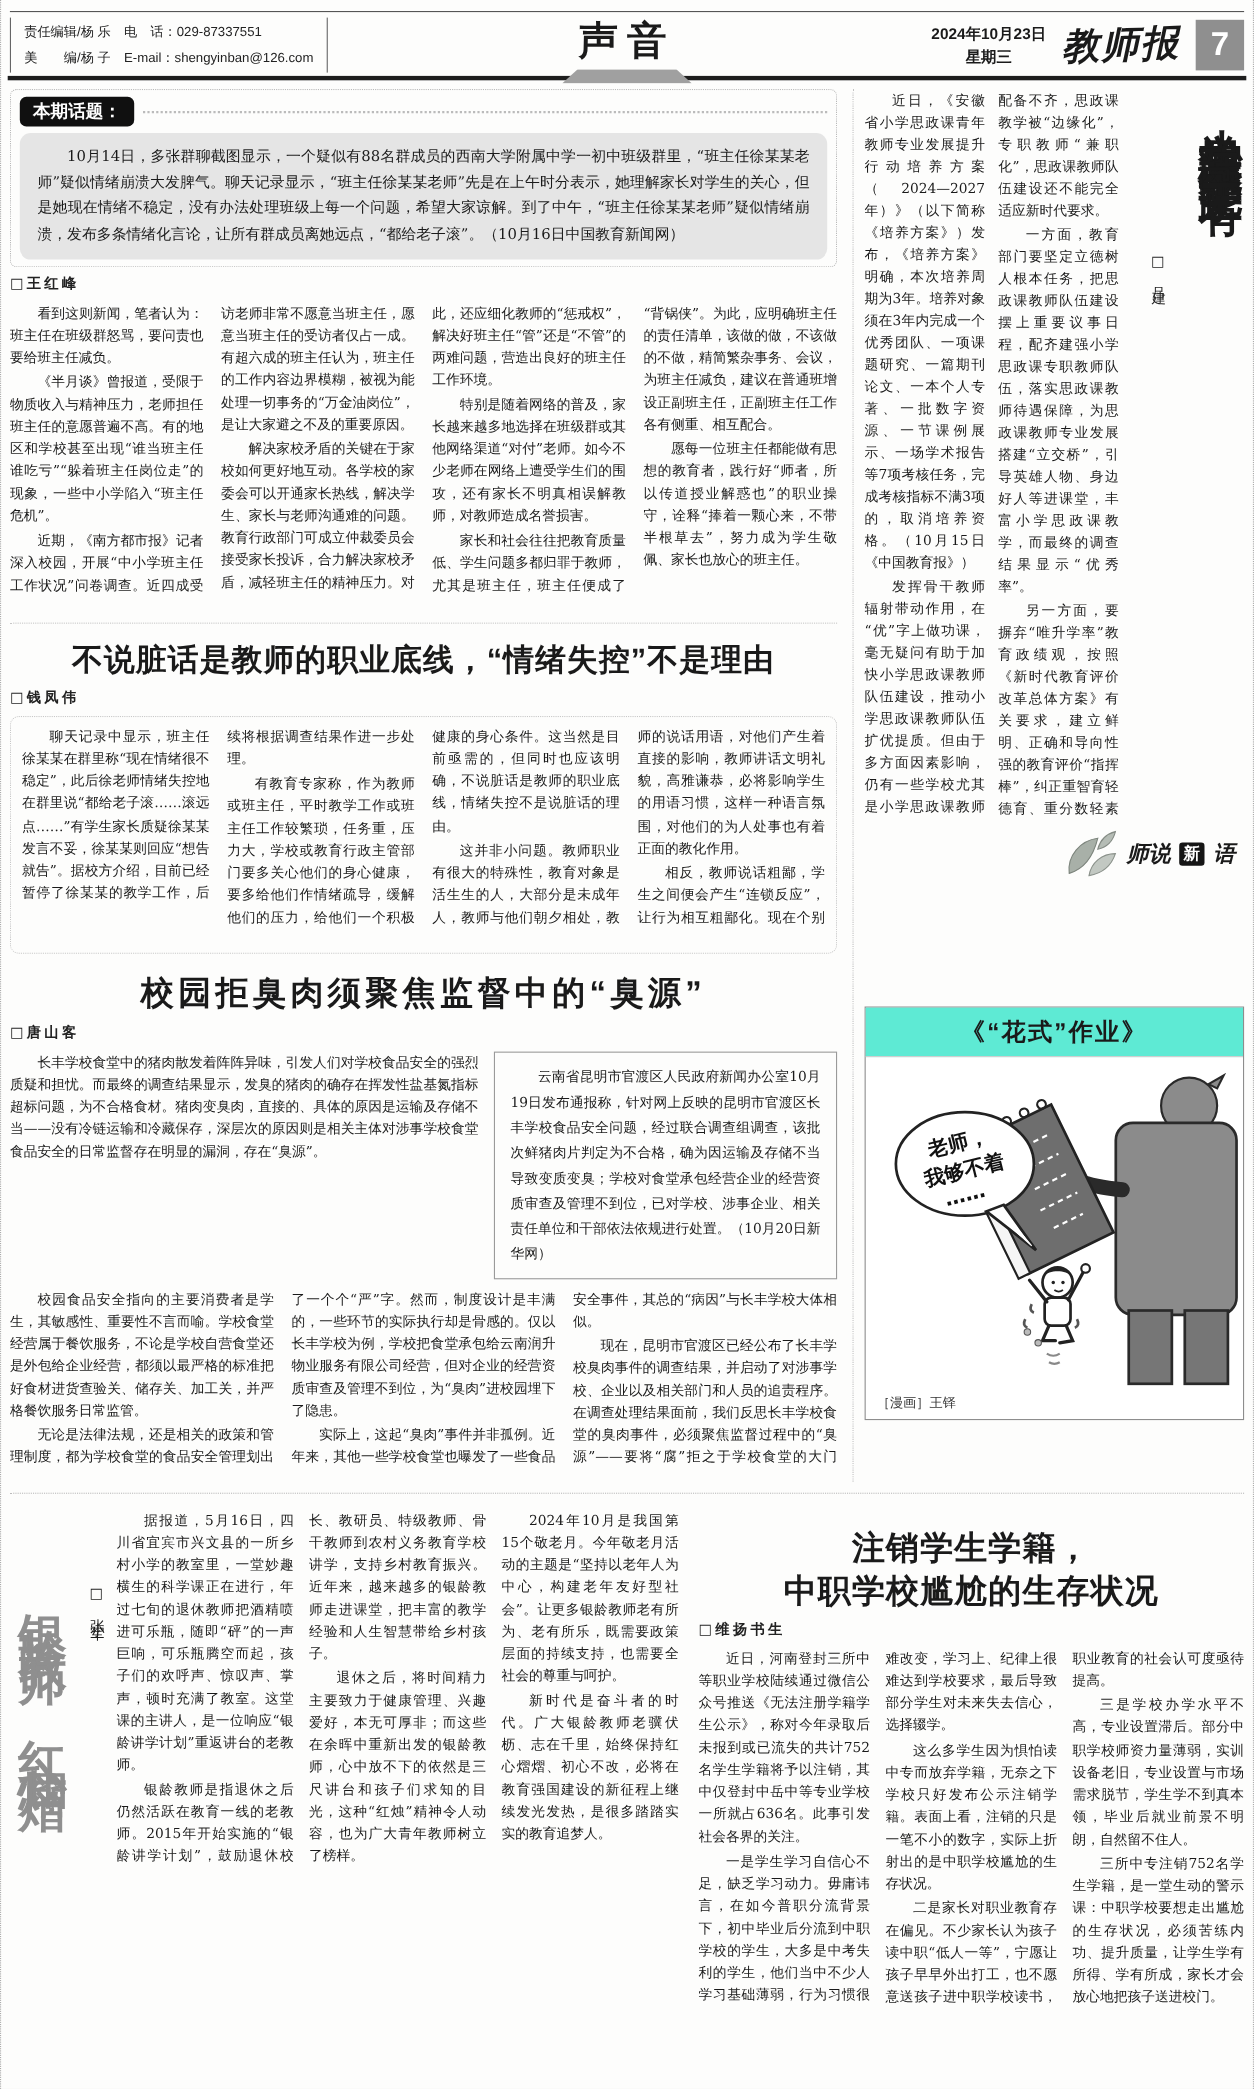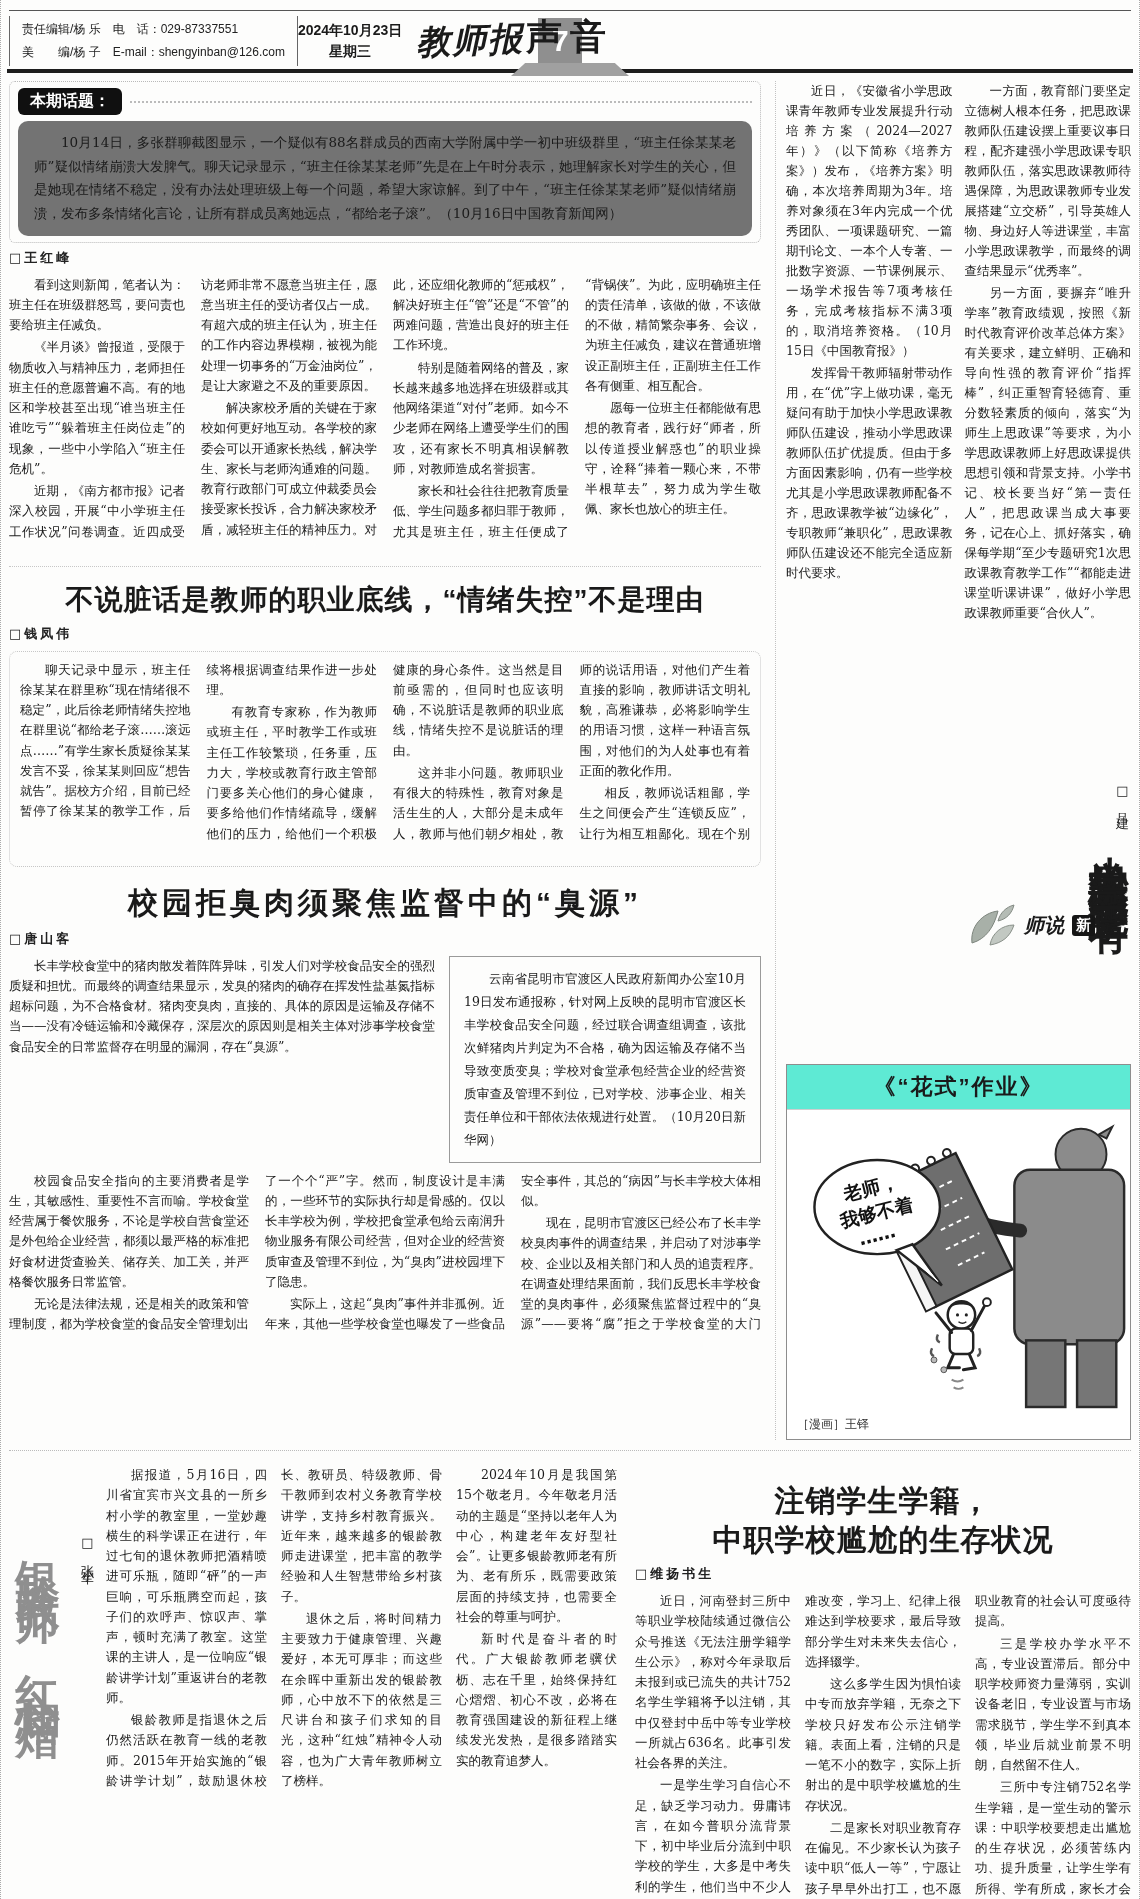--- a/index.html
+++ b/index.html
@@ -2,21 +2,21 @@
 <html lang="zh"><head>
 <meta charset="utf-8">
 <style>
   * { margin:0; padding:0; box-sizing:border-box; }
   body { background:#d8d8d8; font-family:"DejaVu Serif","Liberation Serif",serif; color:#1a1a1a; }
   .page { position:relative; width:1140px; height:1899px; margin:0 auto; background:#fdfdfc;
           border-left:1px dotted #aaa; border-right:1px dotted #aaa; overflow:hidden; padding:4px 6px 0 6px; }
   .rule-top { border-top:1px solid #555; margin:6px 2px 0 2px; }
 
   
-  .header { position:relative; height:56px; display:flex; align-items:center; padding:4px 2px 0 2px; }
+  .header { position:relative; height:56px; display:flex; align-items:center; justify-content:space-between; padding:4px 2px 0 2px;gap:20px; }
   .ed-box { border-left:1px solid #666; border-right:1px solid #666; padding:2px 12px; font-size:12px; line-height:1.9;
             font-family:"Liberation Sans",sans-serif; color:#222; }
   .sec-wrap { position:absolute; left:50%; transform:translateX(-50%); top:2px; text-align:center; }
   .sec-title { font-size:36px; font-weight:700; letter-spacing:8px; font-family:"Liberation Sans",sans-serif; }
   .trap { width:118px; height:13px; background:#a0a0a0; clip-path:polygon(12% 0,88% 0,100% 100%,0 100%); margin:1px auto 0; }
   .hdr-right { display:flex; align-items:center; gap:14px; }
   .date-box { text-align:center; font-size:14px; font-weight:700; line-height:1.5; font-family:"Liberation Sans",sans-serif; }
   .masthead { font-size:34px; font-weight:700; font-style:italic; letter-spacing:2px;
               font-family:"DejaVu Serif",serif; transform:rotate(-2deg); }
   .pagenum { width:44px; height:46px; background:#8f8f8f; color:#fff; font-size:30px; font-weight:700;
@@ -27,21 +27,21 @@
   .main-row { display:flex; gap:14px; padding:8px 2px 0 2px; }
   .left-main { width:752px; }
   .right-rail { flex:1; border-left:1px dotted #c2c2c2; padding-left:10px; }
 
   
   .topic { border:1px dotted #b9b9b9; border-radius:6px; padding:6px 8px; }
   .topic-head { display:flex; align-items:center; gap:8px; }
   .topic-label { background:#101010; color:#fff; font-weight:700; font-size:16px; border-radius:6px;
                  padding:3px 12px; font-family:"Liberation Sans",sans-serif; }
   .topic-dots { flex:1; border-top:2px dotted #bbb; }
-  .topic-inner { background:#737373; border-radius:10px; margin-top:6px; padding:10px 16px;
+  .topic-inner { background:#e5e5e5; border-radius:10px; margin-top:6px; padding:10px 16px;
                  font-size:13.5px; line-height:1.75; text-align:justify; text-indent:2em; }
 
   
   .headline { font-family:"Liberation Sans",sans-serif; font-weight:700; text-align:center; letter-spacing:1px; }
   .h-a1 { font-size:31px; margin:16px 0 2px; }
   .h-a2 { font-size:28px; margin:14px 0 2px; }
   .h-a3 { font-size:30px; letter-spacing:4px; margin:16px 0 2px; }
   .byline { font-size:13px; letter-spacing:3px; margin:6px 0 8px; color:#222;font-weight:bold; }
   .body-cols { column-gap:16px; font-size:12.5px; line-height:1.62; text-align:justify; overflow:hidden; }
   .body-cols p { text-indent:2em; margin-bottom:2px; }
@@ -49,21 +49,21 @@
   .a2-body { column-count:4; height:216px; border:1px dotted #c7c7c7; border-radius:8px; padding:8px 10px; }
   .a3-top { display:flex; gap:14px; margin-bottom:8px; }
   .a3-col1 { flex:1; font-size:12.5px; line-height:1.62; text-align:justify; }
   .a3-col1 p { text-indent:2em; }
   .quote-box { width:312px; border:1px solid #9a9a9a; padding:10px 14px; font-size:12.5px; line-height:1.85;
                text-align:justify; align-self:flex-start; }
   .quote-box p { text-indent:2em; }
   .a3-bottom { column-count:3; height:176px; }
 
   
-  .r1 { display:flex; gap:10px;flex-direction:column; }
+  .r1 { display:flex; gap:26px; }
   .r1-body { flex:1; column-count:2; column-gap:12px; font-size:12.5px; line-height:1.6; text-align:justify; height:664px; overflow:hidden; }
   .r1-body p { text-indent:2em; margin-bottom:2px; }
   .r1-byline { writing-mode:vertical-rl; font-size:13px; letter-spacing:4px; padding-top:150px; color:#222; }
   .r1-title { writing-mode:vertical-rl; font-family:"Liberation Sans",sans-serif; font-weight:700;
               font-size:40px; letter-spacing:5px; line-height:1.1; padding-top:4px; }
   .logo-row { display:flex; justify-content:flex-end; align-items:center; gap:6px; height:62px; padding-right:8px; }
   .logo-text { font-size:20px; font-weight:700; font-style:italic; }
   .logo-xin { background:#151515; color:#fff; font-style:normal; font-size:15px; padding:1px 4px; border-radius:3px; margin:0 2px; }
 
   

